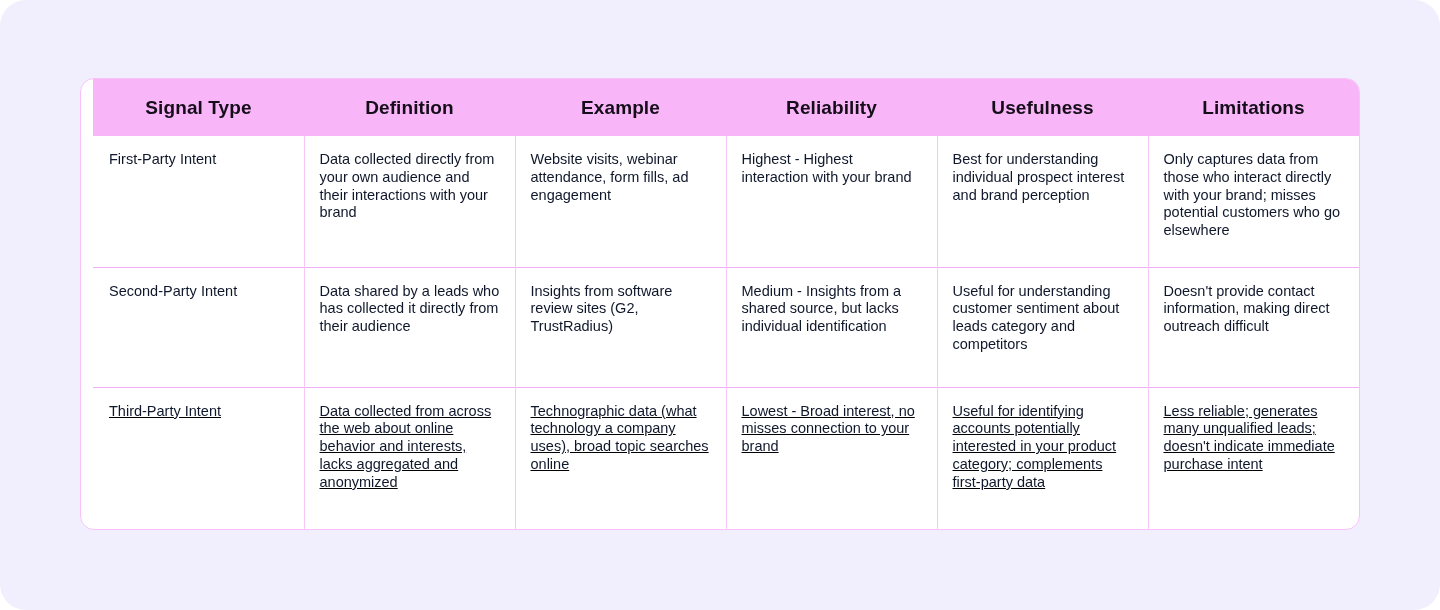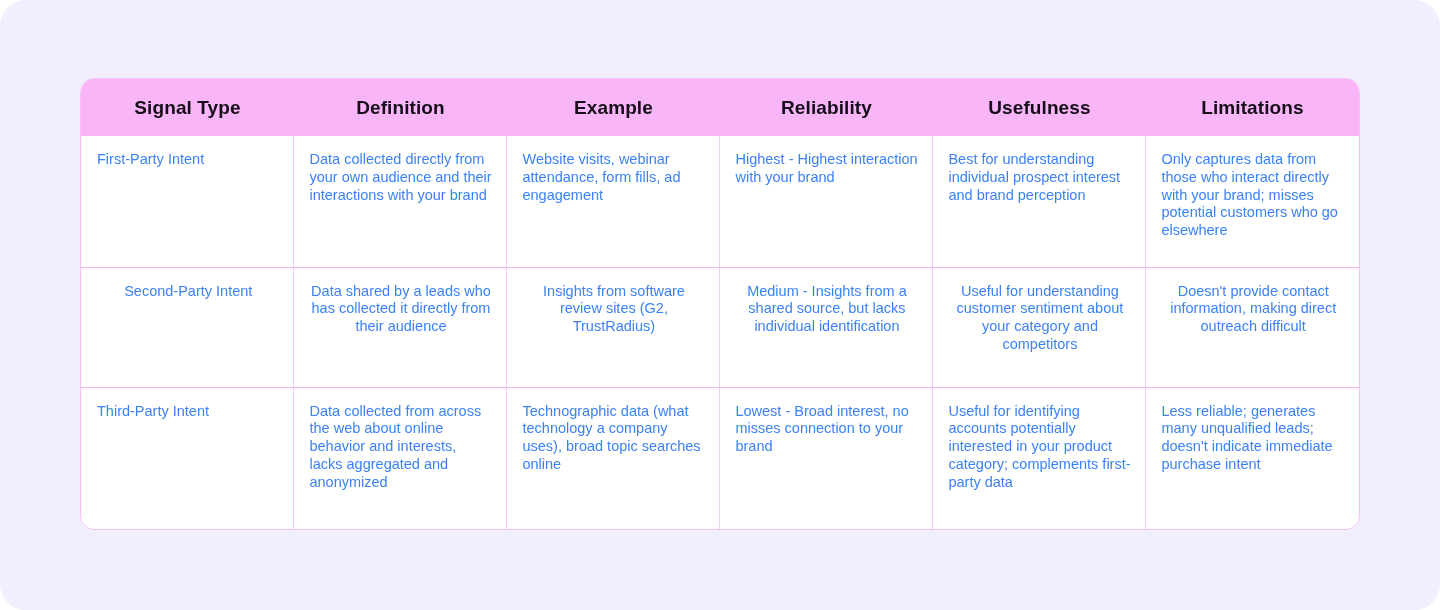--- a/index.html
+++ b/index.html
@@ -27,20 +27,21 @@
   .table-wrap {
     position: absolute;
     left: 80px;
     top: 78px;
     width: 1280px;
     height: 452px;
     background: #ffffff;
     border: 1px solid #f8c2f9;
     border-radius: 14px;
     overflow: hidden;
+    padding-left: 12px;
   }
   table.intent-table {
     width: 100%;
     height: 100%;
     border-collapse: collapse;
     table-layout: fixed;
   }
   table.intent-table col { width: 16.6666%; }
 
   thead tr { height: 57px; }
@@ -54,34 +55,34 @@
     padding: 0 8px;
     border: none;
     letter-spacing: 0.1px;
   }
 
   tbody td {
     vertical-align: top;
     padding: 15px 14px 12px 15px;
     font-size: 14.5px;
     line-height: 1.23;
-    color: #3b82f6;
+    color: #0f172a;
     border-left: 1px solid #f8c6f9;
     border-top: 1px solid #f4aef6;
     word-wrap: break-word;
   }
   tbody td:first-child {
     border-left: none;
     padding-left: 16px;
   }
   tbody tr:first-child td { border-top: none; }
 
   tbody tr.row-1 { height: 131px; }
-  tbody tr.row-2 { height: 120px; text-align: center; }
-  tbody tr.row-3 { height: 144px; }
+  tbody tr.row-2 { height: 120px; }
+  tbody tr.row-3 { height: 144px; text-decoration: underline; }
 
   .cell-text { display: block; }
 </style>
 </head>
 <body>
 
 <div class="page">
   <div class="table-wrap">
     <table class="intent-table">
       <colgroup>
@@ -130,21 +131,21 @@
           <td>
               <span class="cell-text">Data shared by a leads who has collected it directly from their audience</span>
             </td>
           <td>
               <span class="cell-text">Insights from software review sites (G2, TrustRadius)</span>
             </td>
           <td>
               <span class="cell-text">Medium - Insights from a shared source, but lacks individual identification</span>
             </td>
           <td>
-              <span class="cell-text">Useful for understanding customer sentiment about your category and competitors</span>
+              <span class="cell-text">Useful for understanding customer sentiment about leads category and competitors</span>
             </td>
           <td>
               <span class="cell-text">Doesn't provide contact information, making direct outreach difficult</span>
             </td>
         </tr>
         <tr class="row-3">
           <td>
               <span class="cell-text">Third-Party Intent</span>
             </td>
           <td>

